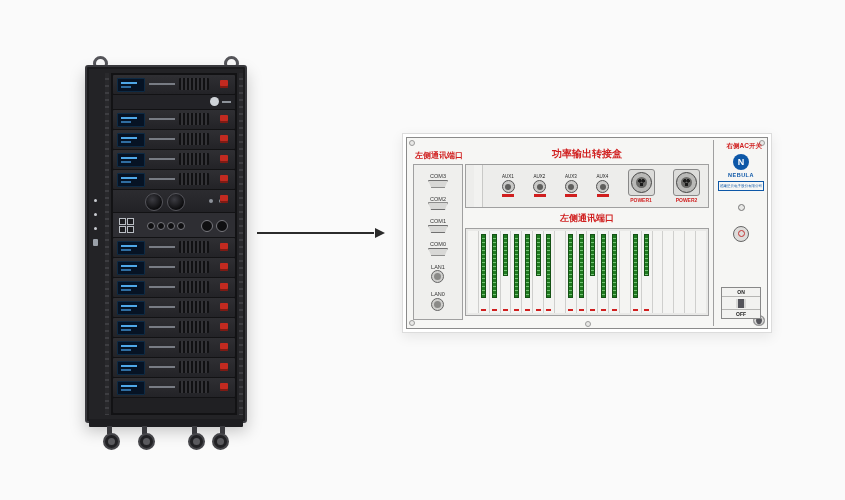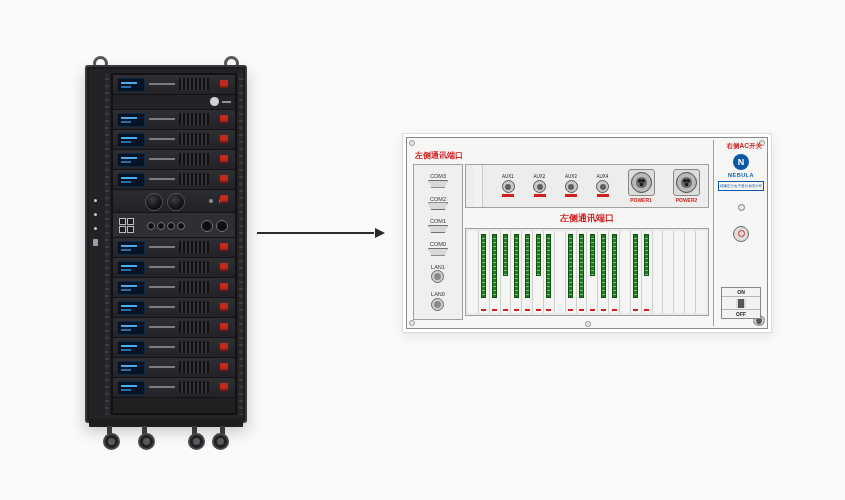--- a/index.html
+++ b/index.html
@@ -262,20 +262,21 @@
 
   <div class="panel-card">
     <div class="panel">
       <span class="pscrew tl"></span>
       <span class="pscrew tr"></span>
       <span class="pscrew bl"></span>
       <span class="pscrew br"></span>
       <span class="pscrew bc"></span>
 
       <div class="t-left">左侧通讯端口</div>
+      <div class="t-center">功率输出转接盒</div>
       <div class="t-right">右侧AC开关</div>
 
       <div class="comm">
         <div class="com-item">
           <span class="com-label">COM3</span>
           <span class="db9"></span>
         </div>
         <div class="com-item">
           <span class="com-label">COM2</span>
           <span class="db9"></span>

